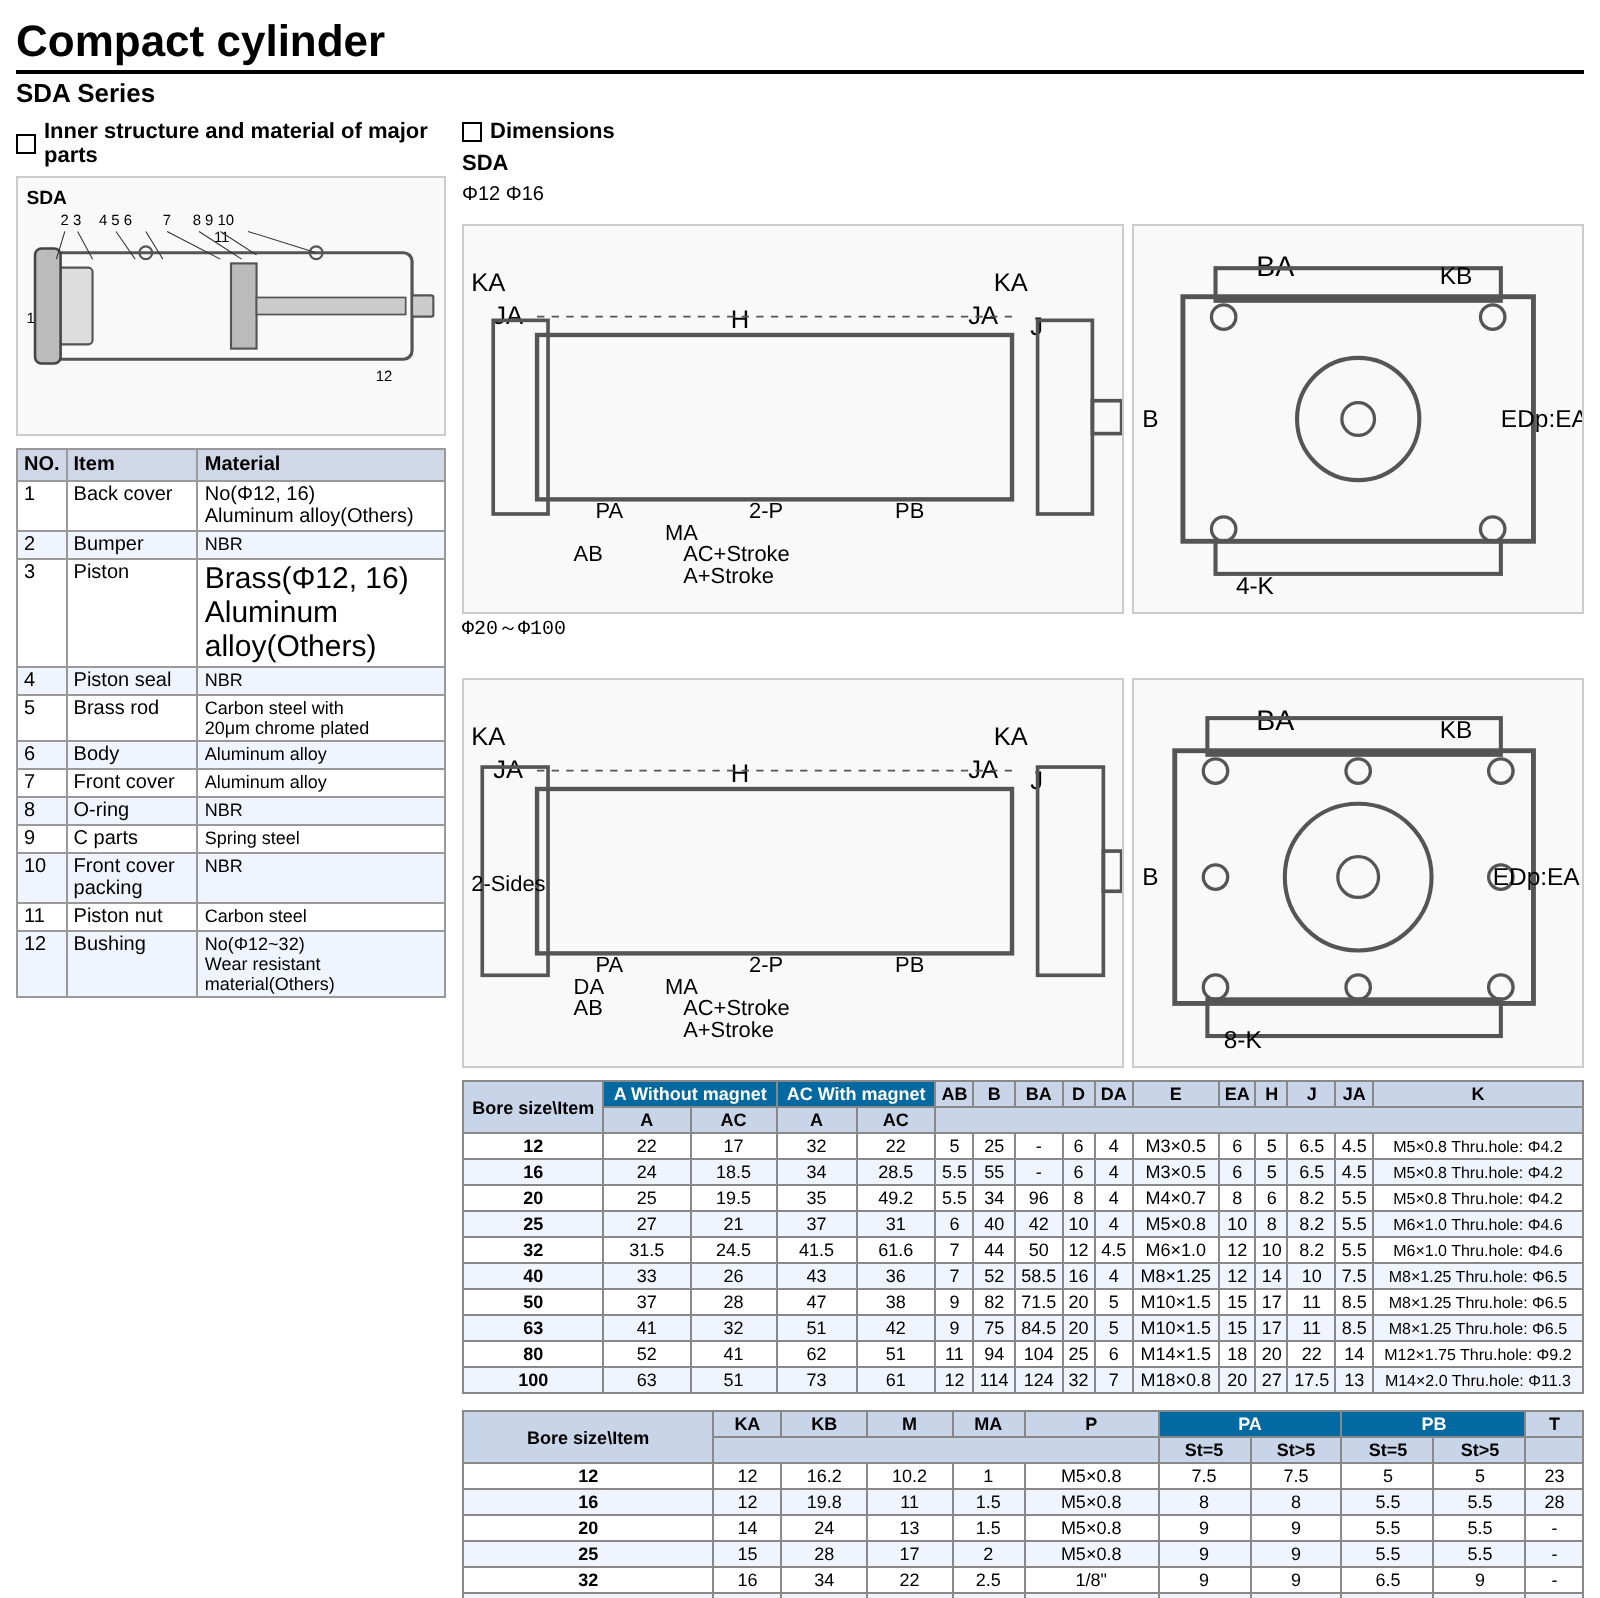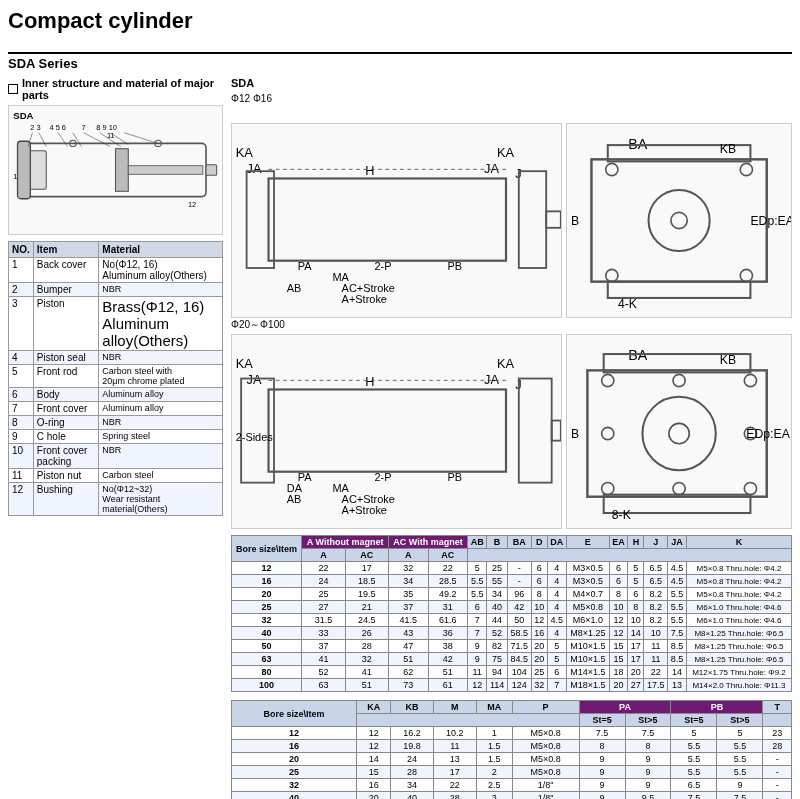--- a/index.html
+++ b/index.html
@@ -9,21 +9,21 @@
       background: #fff;
       width: 800px;
       min-height: 799px;
       padding: 8px;
       color: #000;
     }
     h1.title {
       font-size: 22px;
       font-weight: bold;
       border-bottom: 2px solid #000;
-      padding-bottom: 18px;
+      padding-bottom: 1px;
       margin-bottom: 2px;
     }
     h2.series {
       font-size: 13px;
       font-weight: bold;
       margin-bottom: 6px;
     }
     .main-layout {
       display: flex;
       gap: 8px;
@@ -126,21 +126,21 @@
     .dim-table td {
       border: 1px solid #888;
       padding: 1px 2px;
       text-align: center;
       white-space: nowrap;
     }
     .dim-table tr:nth-child(even) td {
       background: #f0f4ff;
     }
     .dim-table th.group-header {
-      background: #701a75;
+      background: #0369a1;
       color: #fff;
     }
     
     .diag-top { display: flex; gap: 4px; height: 195px; }
     .diag-bottom { display: flex; gap: 4px; height: 195px; margin-bottom: 6px; }
   </style>
 </head>
 <body>
 
 <h1 class="title">Compact cylinder</h1>
@@ -221,42 +221,42 @@
       <td style="white-space:pre-line;font-size:15px">Brass(Φ12, 16)
 Aluminum alloy(Others)</td>
     </tr>
           <tr>
       <td>4</td>
       <td>Piston seal</td>
       <td style="white-space:pre-line;font-size:9px">NBR</td>
     </tr>
           <tr>
       <td>5</td>
-      <td>Front rod</td>
+      <td>Brass rod</td>
       <td style="white-space:pre-line;font-size:9px">Carbon steel with
 20μm chrome plated</td>
     </tr>
           <tr>
       <td>6</td>
       <td>Body</td>
       <td style="white-space:pre-line;font-size:9px">Aluminum alloy</td>
     </tr>
           <tr>
       <td>7</td>
       <td>Front cover</td>
       <td style="white-space:pre-line;font-size:9px">Aluminum alloy</td>
     </tr>
           <tr>
       <td>8</td>
       <td>O-ring</td>
       <td style="white-space:pre-line;font-size:9px">NBR</td>
     </tr>
           <tr>
       <td>9</td>
-      <td>C hole</td>
+      <td>C parts</td>
       <td style="white-space:pre-line;font-size:9px">Spring steel</td>
     </tr>
           <tr>
       <td>10</td>
       <td>Front cover packing</td>
       <td style="white-space:pre-line;font-size:9px">NBR</td>
     </tr>
           <tr>
       <td>11</td>
       <td>Piston nut</td>
@@ -266,24 +266,28 @@
       <td>12</td>
       <td>Bushing</td>
       <td style="white-space:pre-line;font-size:9px">No(Φ12~32)
 Wear resistant material(Others)</td>
     </tr>
         </tbody>
     </table>
   </div>
 
   <div class="right-panel">
+    <div class="section-header">
+      <span class="sq"></span>
+      <span>Dimensions</span>
+    </div>
 
     <div class="sda-label">SDA</div>
 
-    <div style="margin-bottom:19px; font-size:10px;">Φ12 Φ16</div>
+    <div style="margin-bottom:9px; font-size:10px;">Φ12 Φ16</div>
     <div class="diag-top">
 
       <div class="diag-box" style="flex:2.2;">
         <svg viewBox="0 0 180 90" xmlns="http://www.w3.org/2000/svg">
           <text x="2" y="10" font-size="7">KA</text>
           <text x="145" y="10" font-size="7">KA</text>
           <text x="8" y="19" font-size="7">JA</text>
           <text x="138" y="19" font-size="7">JA</text>
           <text x="155" y="22" font-size="7">J</text>
 
@@ -322,21 +326,21 @@
           <circle cx="55" cy="45" r="15" fill="none" stroke="#555" stroke-width="1"></circle>
           <circle cx="55" cy="45" r="4" fill="none" stroke="#555" stroke-width="0.8"></circle>
           <text x="2" y="47" font-size="6">B</text>
           <text x="75" y="12" font-size="6">KB</text>
           <text x="90" y="47" font-size="6">EDp:EA</text>
           <text x="25" y="88" font-size="6">4-K</text>
         </svg>
       </div>
     </div>
 
-    <div style="margin-bottom:2px; font-size:10px;">Φ20～Φ100</div>
+    <div style="margin-bottom:18px; font-size:10px;font-family:Liberation Mono, monospace;">Φ20～Φ100</div>
     <div class="diag-bottom">
 
       <div class="diag-box" style="flex:2.2;">
         <svg viewBox="0 0 180 90" xmlns="http://www.w3.org/2000/svg">
           <text x="2" y="10" font-size="7">KA</text>
           <text x="145" y="10" font-size="7">KA</text>
           <text x="8" y="19" font-size="7">JA</text>
           <text x="138" y="19" font-size="7">JA</text>
           <text x="155" y="22" font-size="7">J</text>
 
@@ -583,21 +587,21 @@
               <td style="font-weight: bold;">100</td>
               <td>63</td>
               <td>51</td>
               <td>73</td>
               <td>61</td>
               <td>12</td>
               <td>114</td>
               <td>124</td>
               <td>32</td>
               <td>7</td>
-              <td>M18×1.5</td>
+              <td>M18×0.8</td>
               <td>20</td>
               <td>27</td>
               <td>17.5</td>
               <td>13</td>
               <td style="font-size: 8px;">M14×2.0 Thru.hole: Φ11.3</td>
             </tr>
           </tbody>
       </table>
 
       <table class="dim-table" style="margin-top:4px;">

